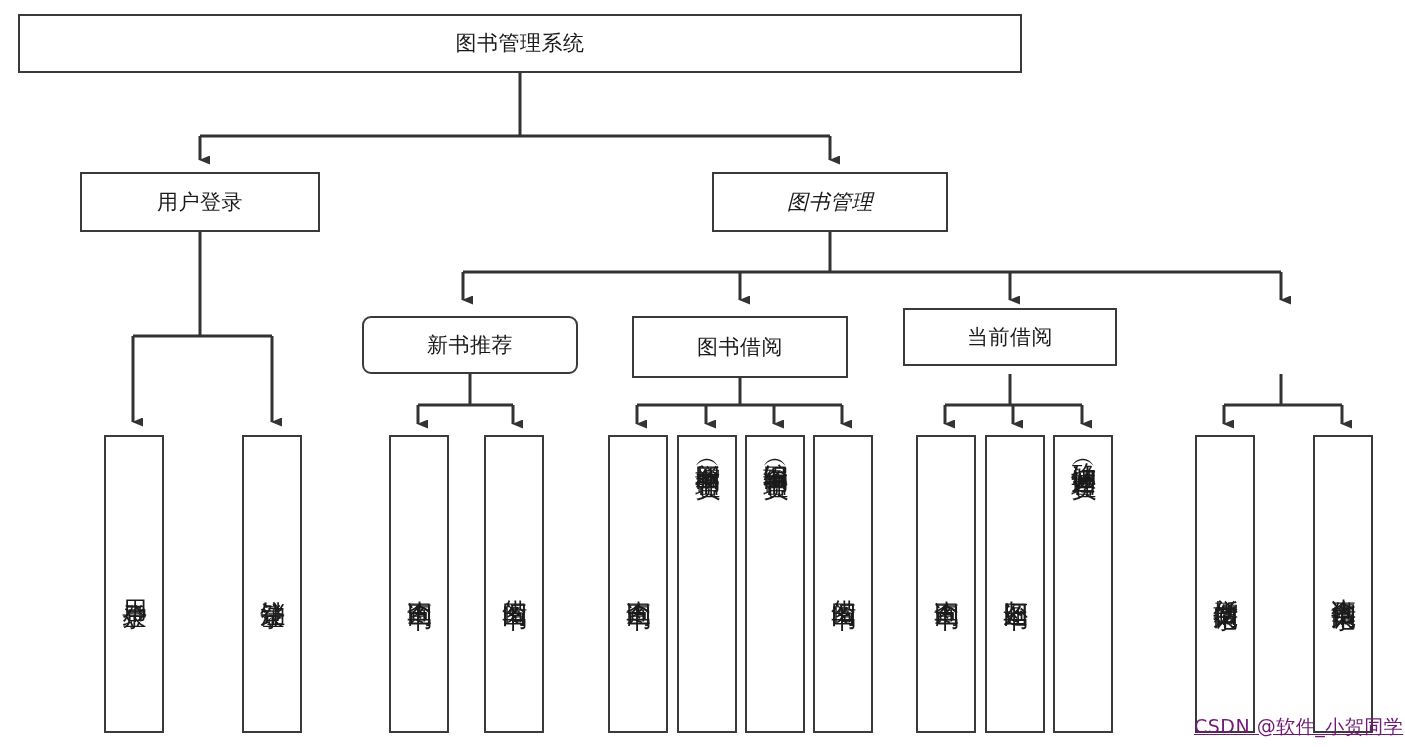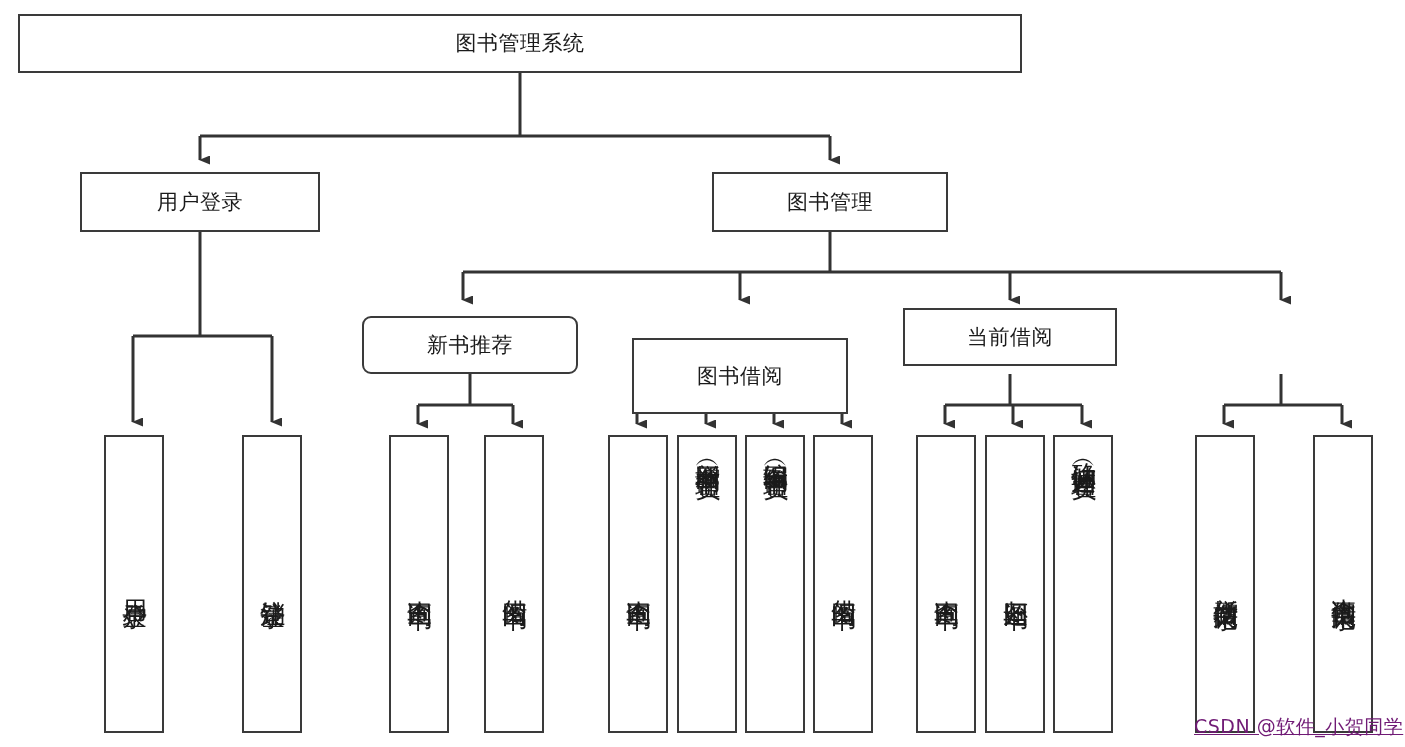--- a/index.html
+++ b/index.html
@@ -124,25 +124,25 @@
       <path d="M 1224 405 L 1342 405"></path>
       <path d="M 1224 405 L 1224 424" marker-end="url(#arrowhead)"></path>
       <path d="M 1342 405 L 1342 424" marker-end="url(#arrowhead)"></path>
     </g>
   </svg>
 
   <div class="node horiz node-root" style="left:18px; top:14px; width:1004px; height:59px;">图书管理系统</div>
 
   <div class="node horiz" style="left:80px; top:172px; width:240px; height:60px;">用户登录</div>
 
-  <div class="node horiz" style="left:712px; top:172px; width:236px; height:60px;">图书管理</div>
+  <div class="node horiz" style="left:712px; top:172px; width:236px; height:60px;font-style:italic;">图书管理</div>
 
   <div class="node horiz" style="left:362px; top:316px; width:216px; height:58px;border-radius:9px;">新书推荐</div>
 
-  <div class="node horiz" style="left:632px; top:316px; width:216px; height:76px;margin-top:22px;">图书借阅</div>
+  <div class="node horiz" style="left:632px; top:316px; width:216px; height:62px;">图书借阅</div>
 
   <div class="node horiz" style="left:903px; top:308px; width:214px; height:58px;">当前借阅</div>
 
 
   <div class="node vert" style="left:104px; top:435px; width:60px; height:298px; justify-content:center;">用户登录</div>
 
   <div class="node vert" style="left:242px; top:435px; width:60px; height:298px; justify-content:center;">注销登录</div>
 
   <div class="node vert" style="left:389px; top:435px; width:60px; height:298px; justify-content:center;">查询图书</div>
 

